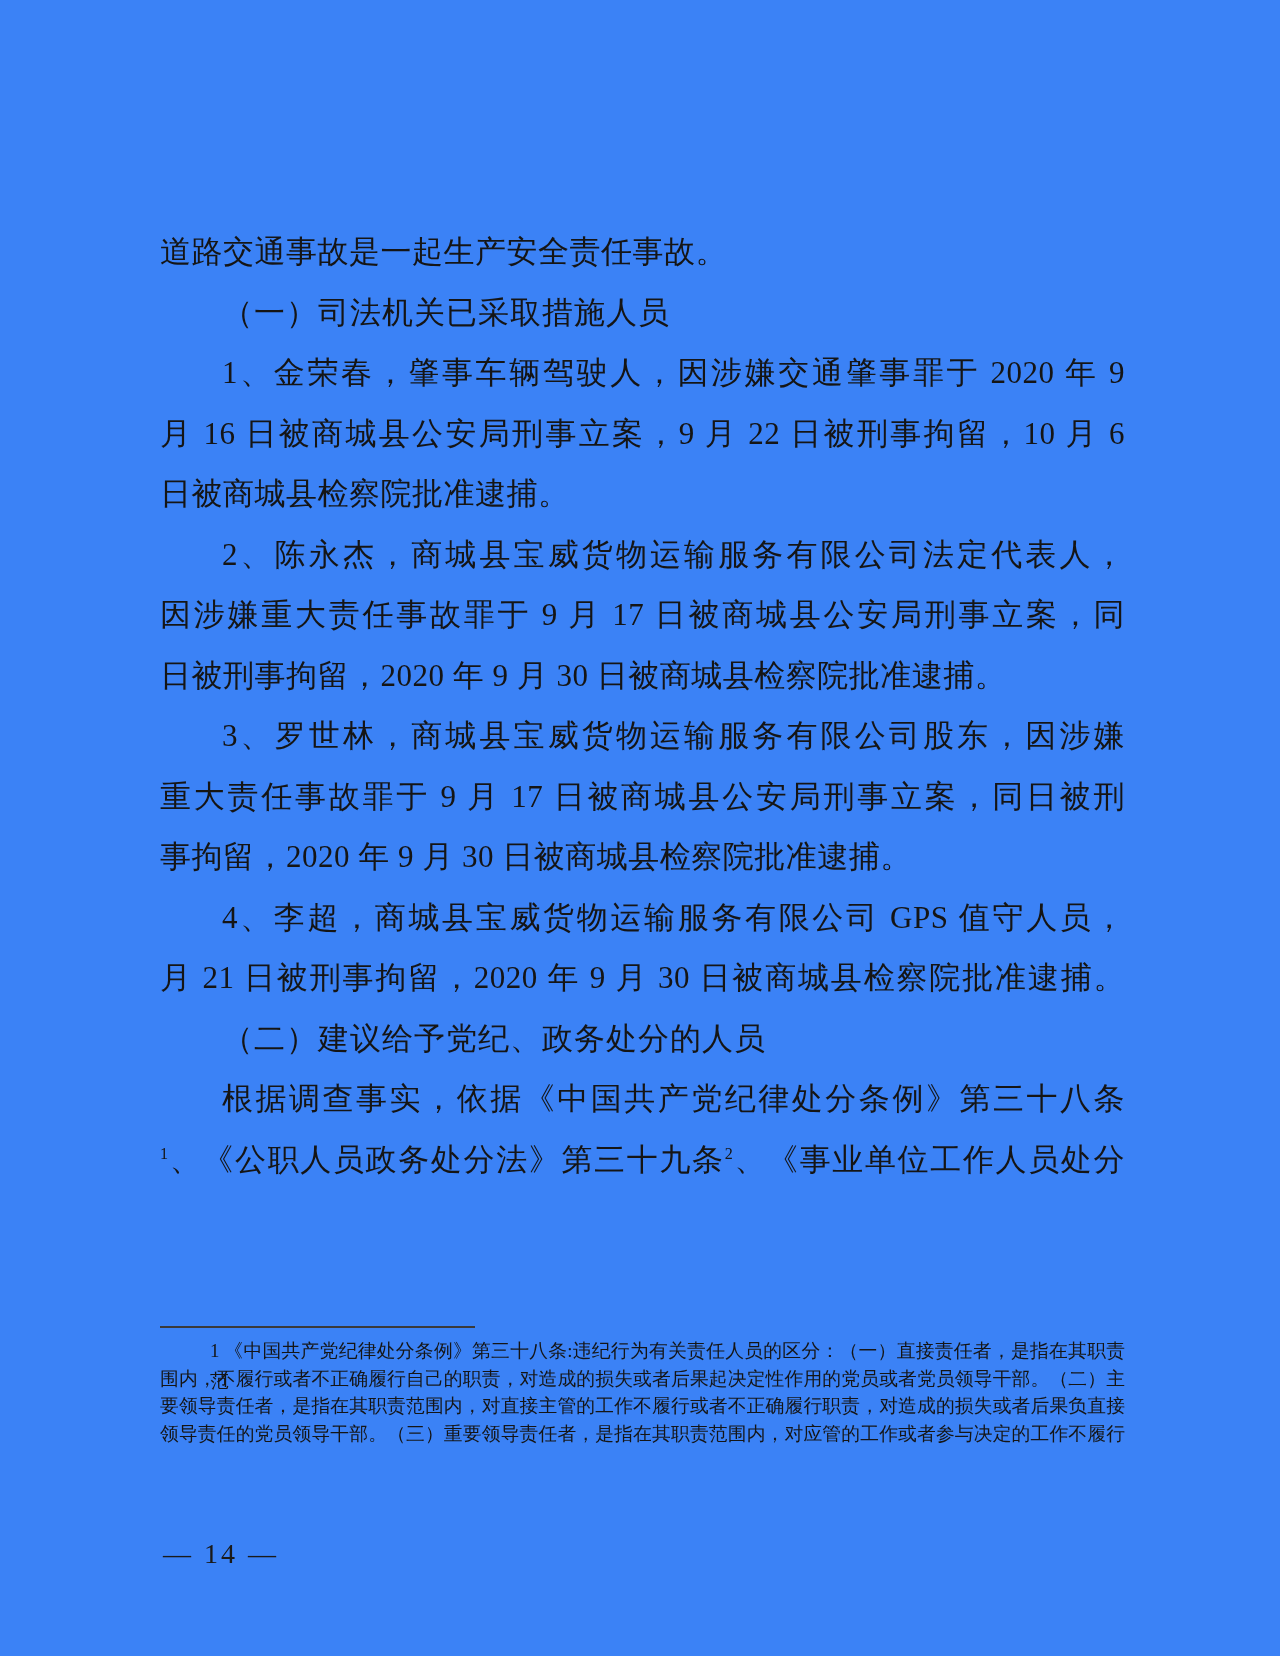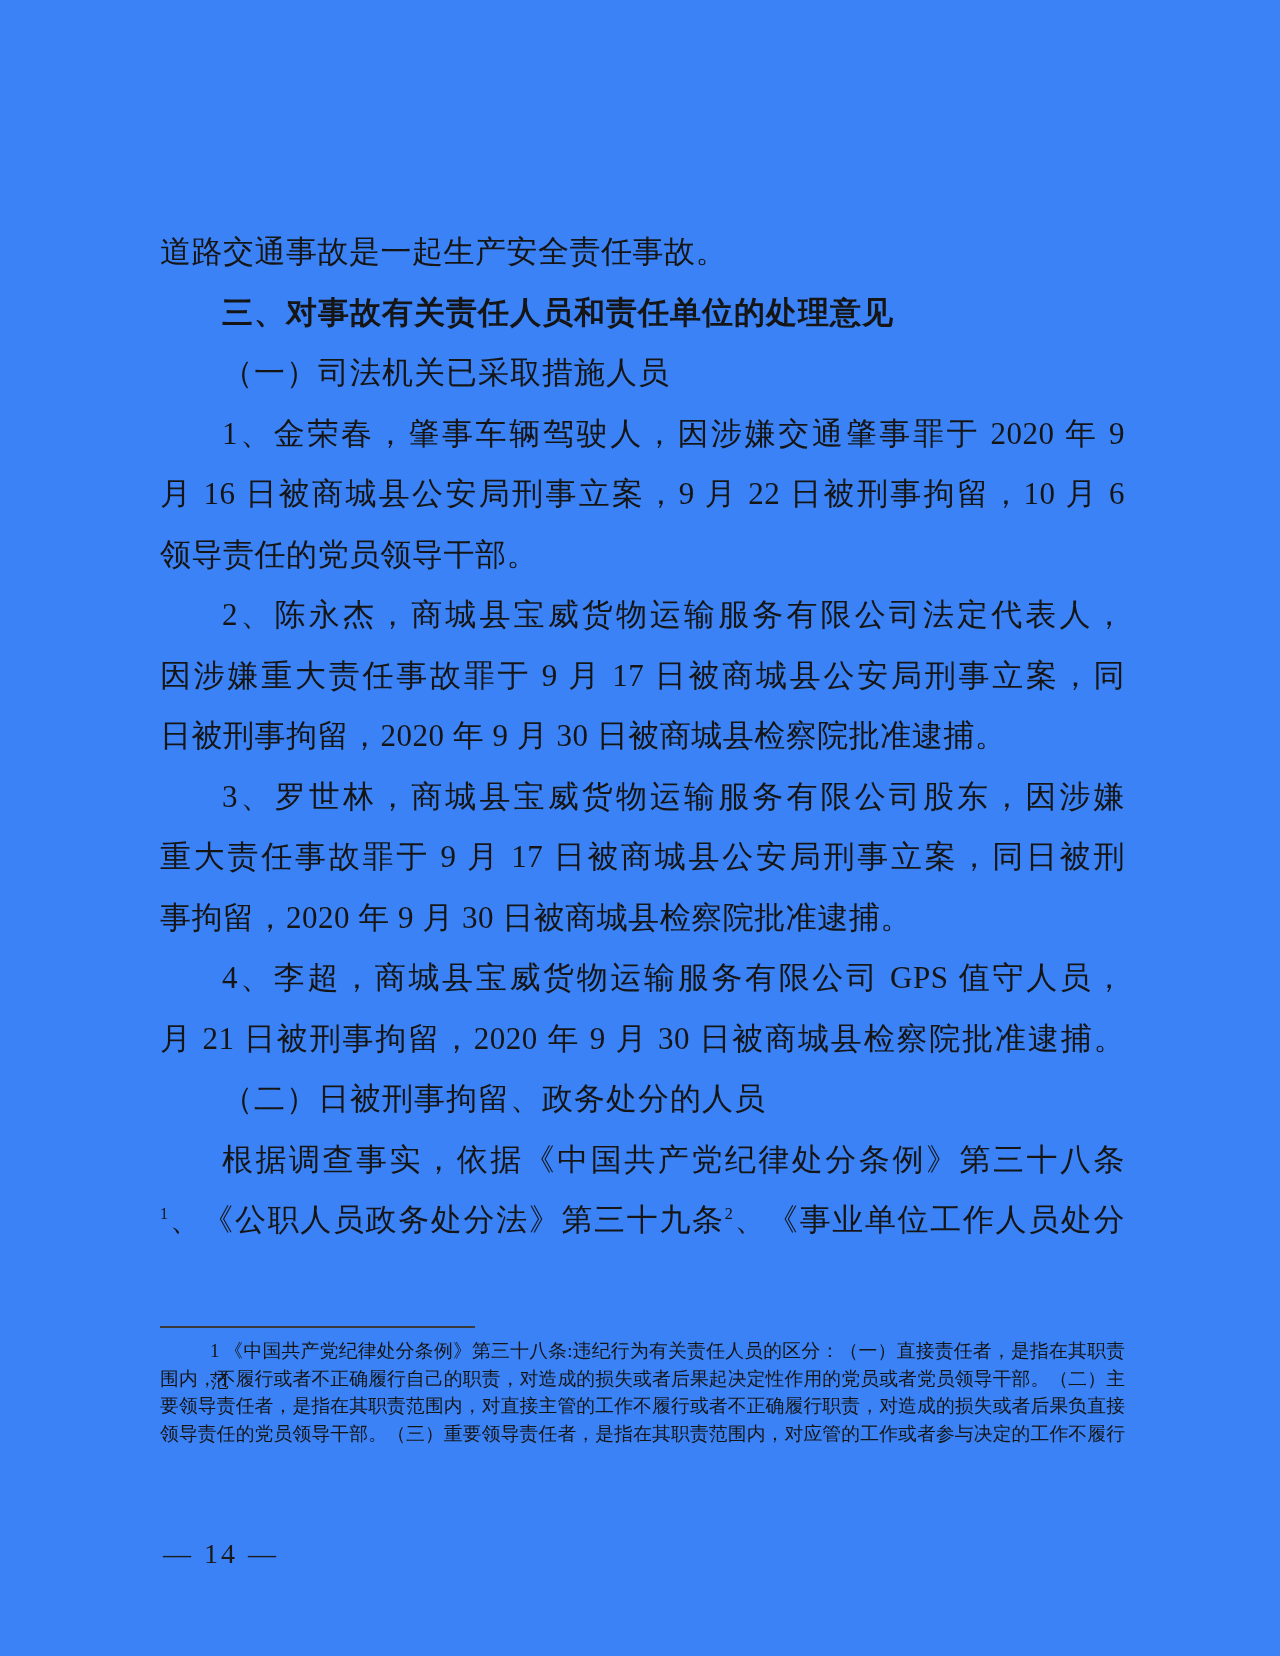--- a/index.html
+++ b/index.html
@@ -65,34 +65,33 @@
     color:#1a1a1a;
     margin-top:8px;
   }
 </style>
 </head>
 <body>
 
 <div class="page">
   <main class="body-text">
       <div class="line">道路交通事故是一起生产安全责任事故。</div>
-      <div class="line indent h-hei">三、对事故有关责任人员和责任单位的处理意见</div>
       <div class="line indent h-kai">（一）司法机关已采取措施人员</div>
       <div class="line j indent">1、金荣春，肇事车辆驾驶人，因涉嫌交通肇事罪于 2020 年 9</div>
       <div class="line j">月 16 日被商城县公安局刑事立案，9 月 22 日被刑事拘留，10 月 6</div>
-      <div class="line">领导责任的党员领导干部。</div>
+      <div class="line">日被商城县检察院批准逮捕。</div>
       <div class="line j indent">2、陈永杰，商城县宝威货物运输服务有限公司法定代表人，</div>
       <div class="line j">因涉嫌重大责任事故罪于 9 月 17 日被商城县公安局刑事立案，同</div>
       <div class="line">日被刑事拘留，2020 年 9 月 30 日被商城县检察院批准逮捕。</div>
       <div class="line j indent">3、罗世林，商城县宝威货物运输服务有限公司股东，因涉嫌</div>
       <div class="line j">重大责任事故罪于 9 月 17 日被商城县公安局刑事立案，同日被刑</div>
       <div class="line">事拘留，2020 年 9 月 30 日被商城县检察院批准逮捕。</div>
       <div class="line j indent">4、李超，商城县宝威货物运输服务有限公司 GPS 值守人员，</div>
       <div class="line j">月 21 日被刑事拘留，2020 年 9 月 30 日被商城县检察院批准逮捕。</div>
-      <div class="line indent h-kai">（二）日被刑事拘留、政务处分的人员</div>
+      <div class="line indent h-kai">（二）建议给予党纪、政务处分的人员</div>
       <div class="line j indent">根据调查事实，依据《中国共产党纪律处分条例》第三十八条</div>
       <div class="line j"><sup>1</sup><span>、《公职人员政务处分法》第三十九条</span><sup>2</sup><span>、《事业单位工作人员处分</span></div>
     </main>
   <div class="footnote-separator"></div>
   <section class="footnotes">
       <div class="fline j indent">1 《中国共产党纪律处分条例》第三十八条:违纪行为有关责任人员的区分：（一）直接责任者，是指在其职责范</div>
       <div class="fline j">围内，不履行或者不正确履行自己的职责，对造成的损失或者后果起决定性作用的党员或者党员领导干部。（二）主</div>
       <div class="fline j">要领导责任者，是指在其职责范围内，对直接主管的工作不履行或者不正确履行职责，对造成的损失或者后果负直接</div>
       <div class="fline j">领导责任的党员领导干部。（三）重要领导责任者，是指在其职责范围内，对应管的工作或者参与决定的工作不履行</div>
     </section>

